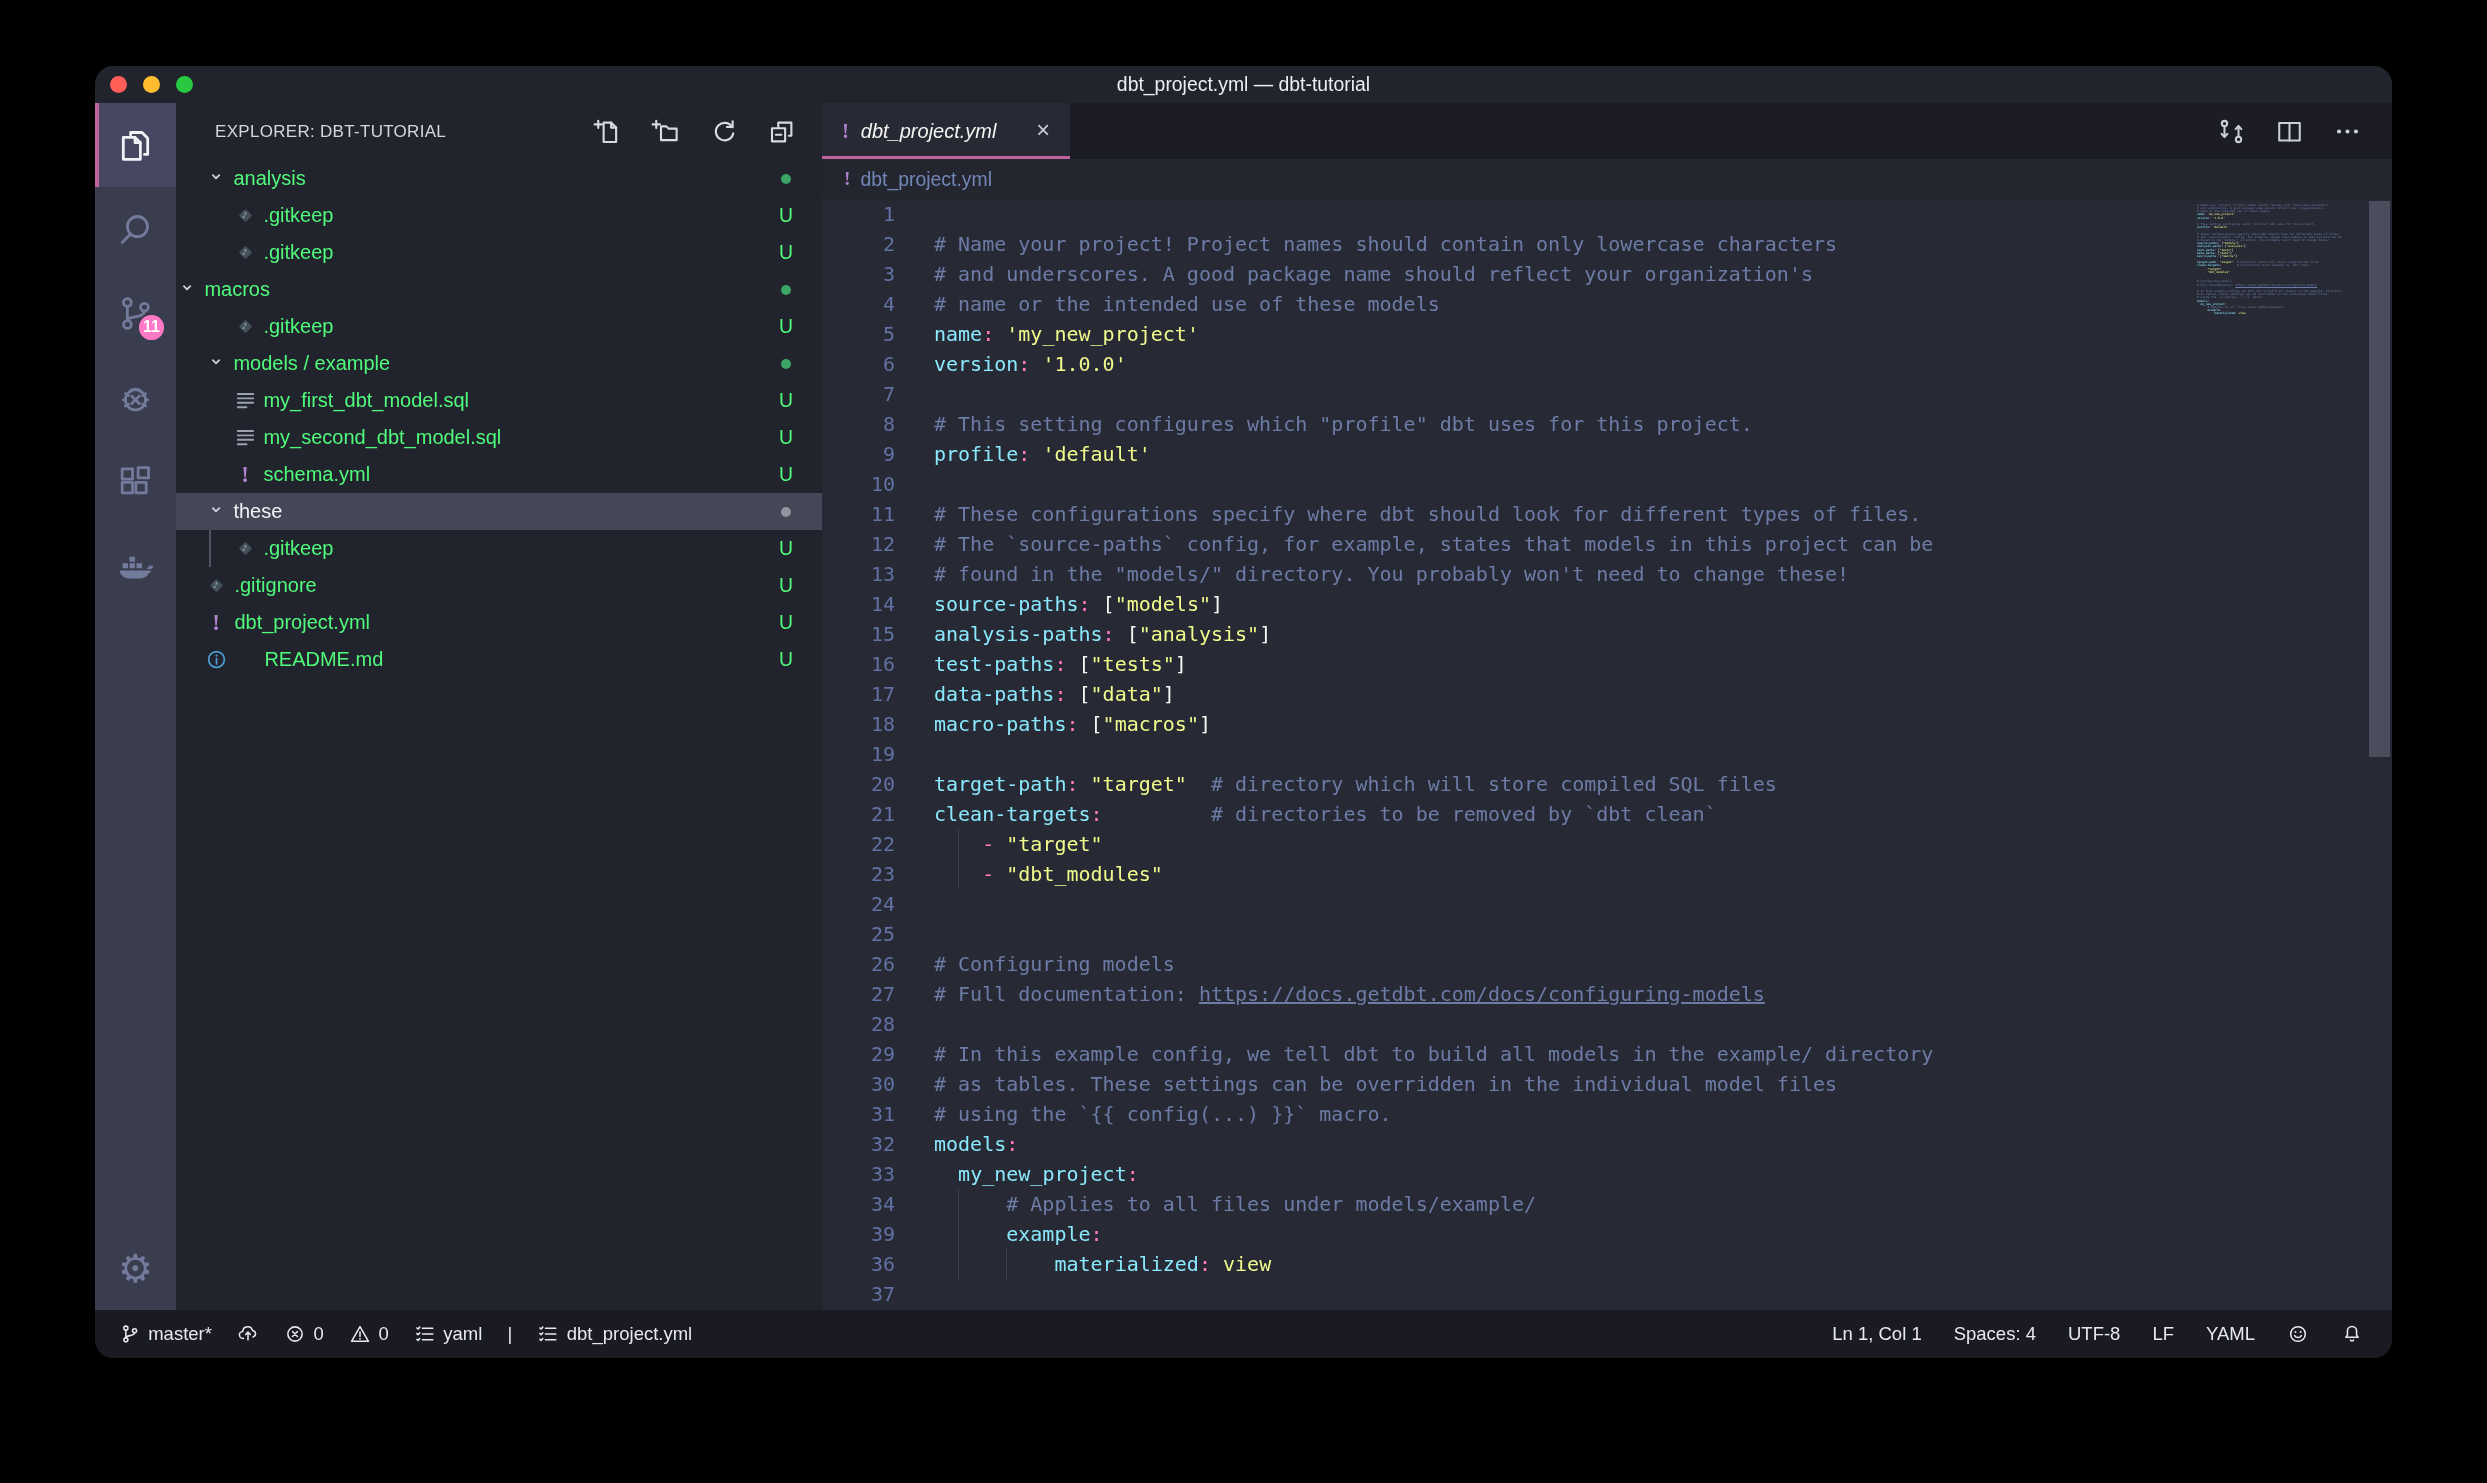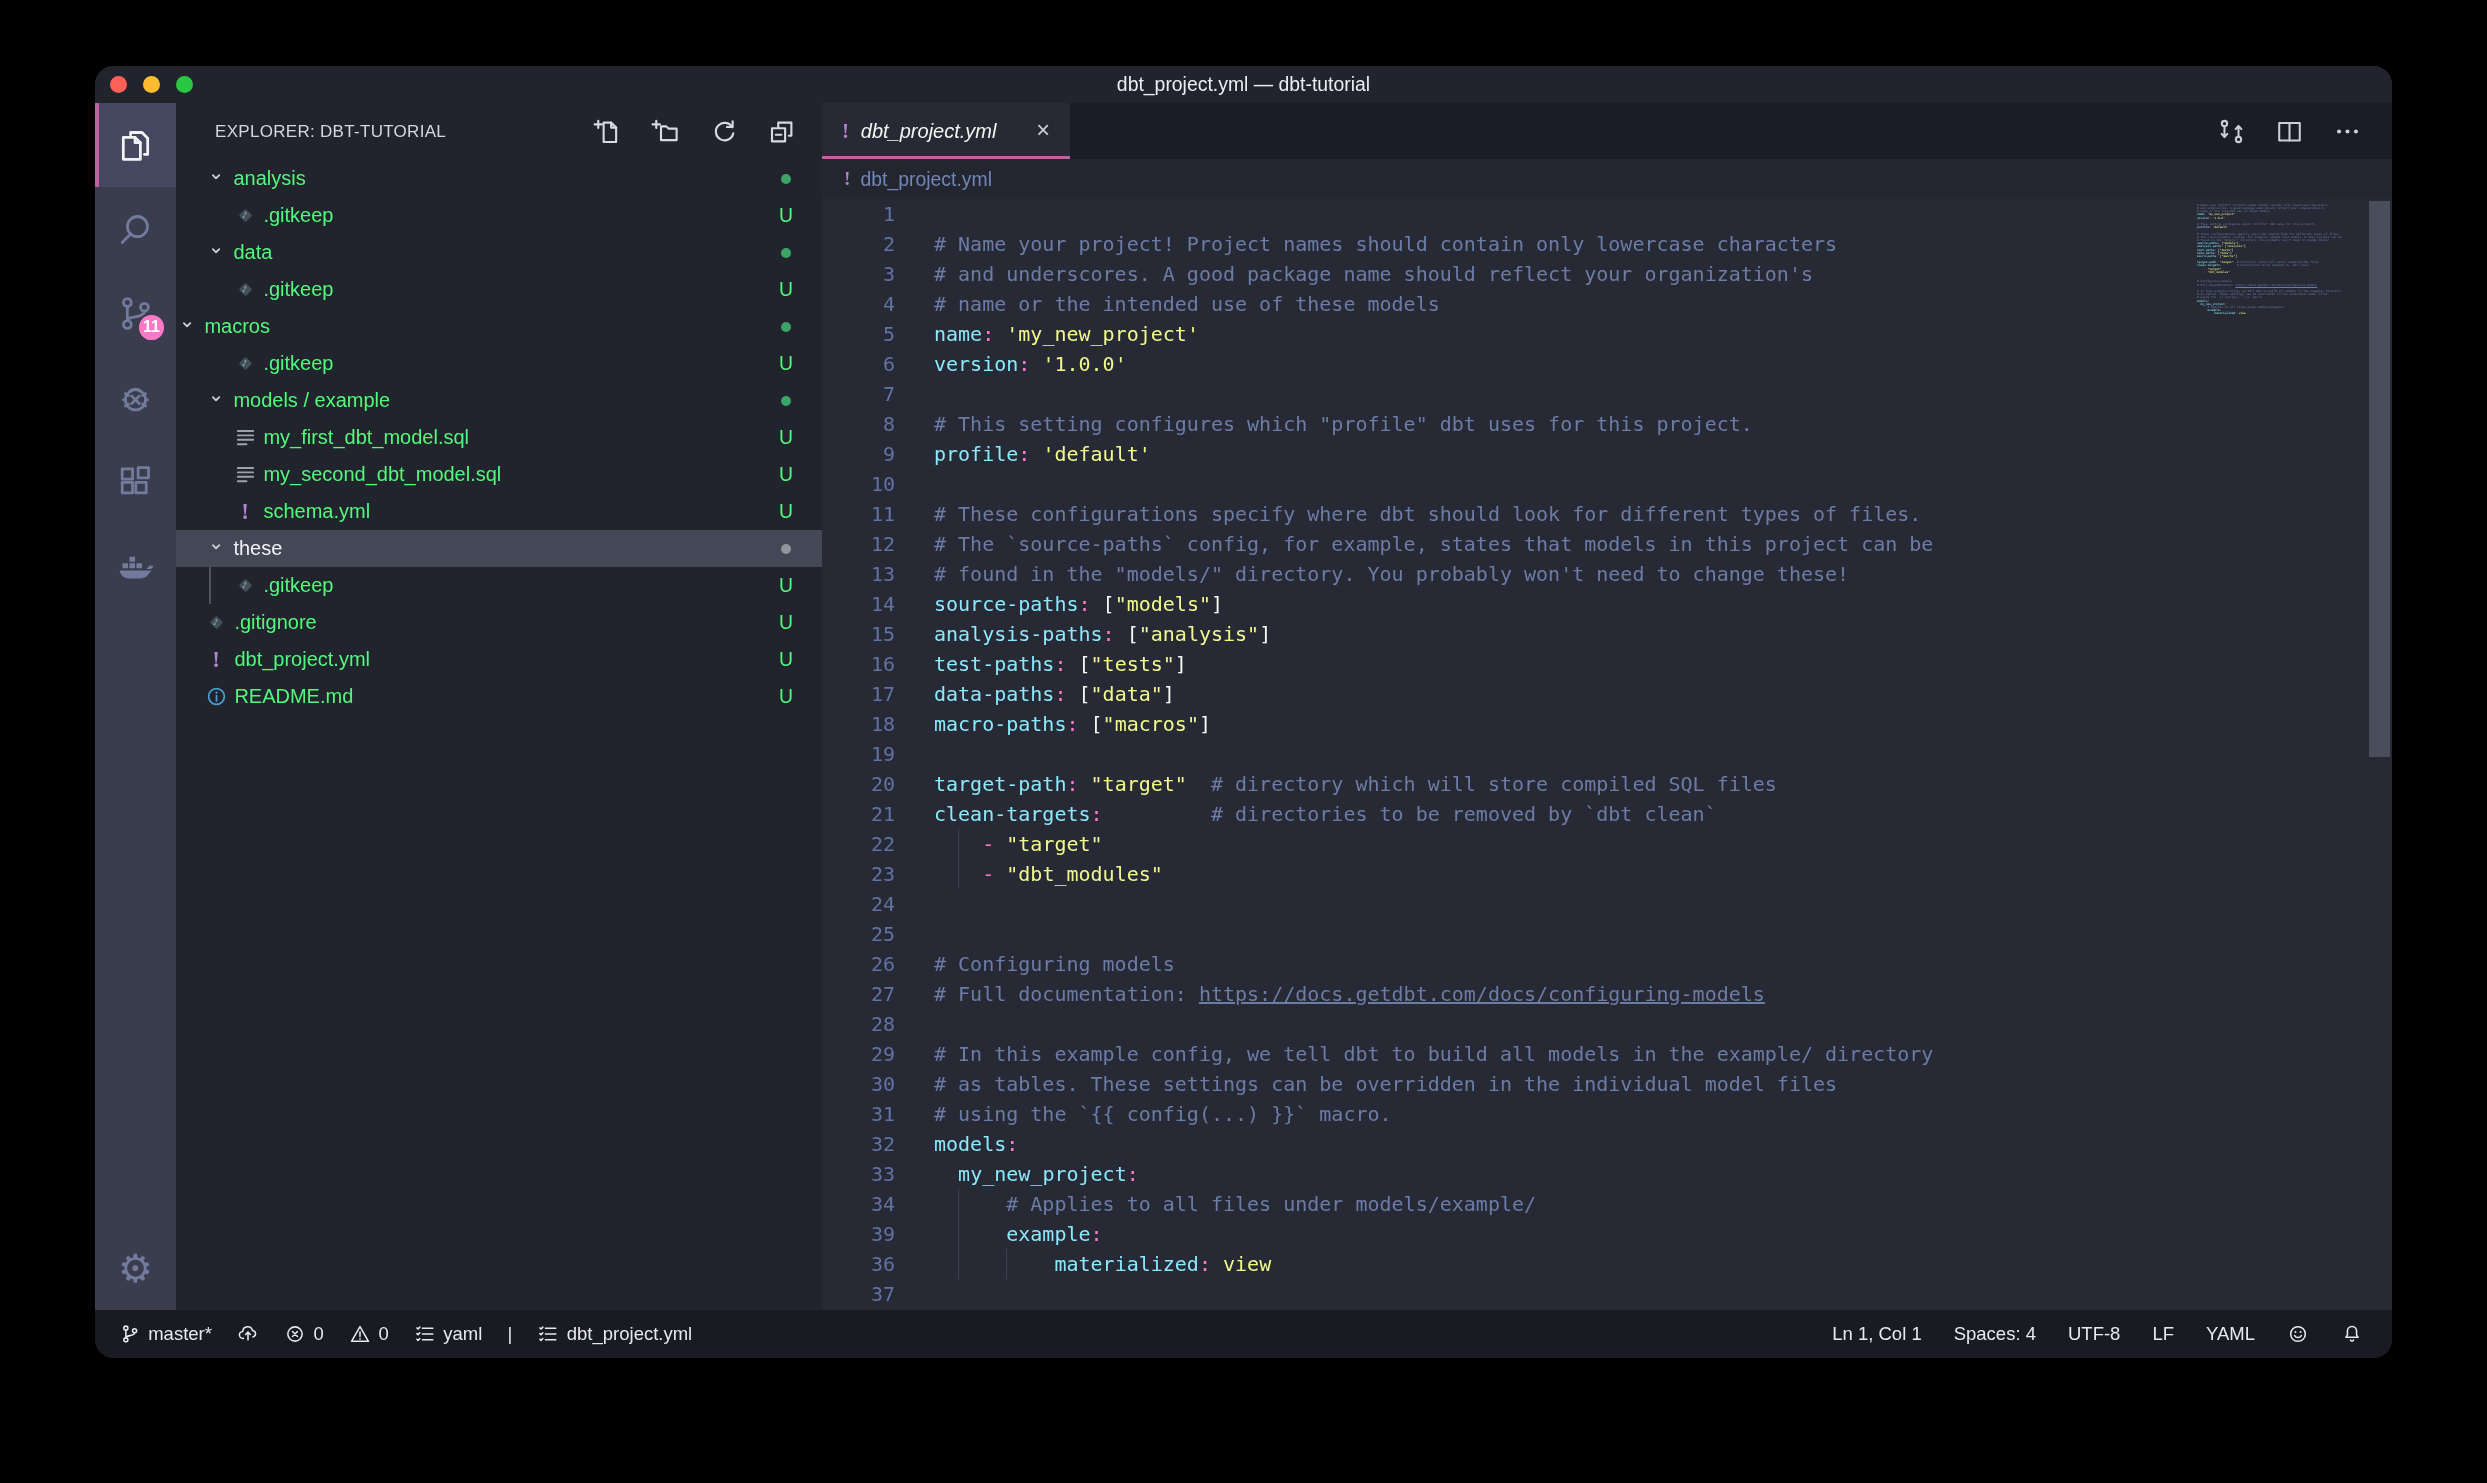--- a/index.html
+++ b/index.html
@@ -256,29 +256,20 @@
                   <rect x="7" y="7" width="10" height="10" rx="1.5" transform="rotate(45 12 12)" fill="#43505a"></rect>
                   <circle cx="12" cy="9.4" r="1" fill="#93a1ad"></circle>
                   <circle cx="9.9" cy="13.8" r="1" fill="#93a1ad"></circle>
                   <path d="M12 10.4c0 2-2.1 1.6-2.1 3.4" stroke="#93a1ad" stroke-width=".9" fill="none"></path>
                 </svg>
               </span>
             </span>
             <span class="label">.gitkeep</span>
             <span class="badge-u">U</span>
           </div>
-          <div class="tree-row" style="padding-left: 29px;">
-            <span class="chev"><span style="display: inline-flex;">
-                <svg viewBox="0 0 24 24" fill="none" stroke="currentColor" stroke-width="2" stroke-linecap="round" stroke-linejoin="round">
-                  <path d="M8.6 10 12 13.4 15.6 10"></path>
-                </svg>
-              </span></span>
-            <span class="label">data</span>
-            <span class="badge-dot"></span>
-          </div>
           <div class="tree-row" style="padding-left: 54px;">
             <span class="ficon">
               <span style="display: inline-flex;">
                 <svg viewBox="0 0 24 24">
                   <rect x="7" y="7" width="10" height="10" rx="1.5" transform="rotate(45 12 12)" fill="#43505a"></rect>
                   <circle cx="12" cy="9.4" r="1" fill="#93a1ad"></circle>
                   <circle cx="9.9" cy="13.8" r="1" fill="#93a1ad"></circle>
                   <path d="M12 10.4c0 2-2.1 1.6-2.1 3.4" stroke="#93a1ad" stroke-width=".9" fill="none"></path>
                 </svg>
               </span>
@@ -385,21 +376,21 @@
             <span class="label">.gitignore</span>
             <span class="badge-u">U</span>
           </div>
           <div class="tree-row" style="padding-left: 25px;">
             <span class="ficon">
               <span class="yaml-bang">!</span>
             </span>
             <span class="label">dbt_project.yml</span>
             <span class="badge-u">U</span>
           </div>
-          <div class="tree-row" style="padding-left: 25px;">
+          <div class="tree-row" style="padding-left: 25px; gap: 30px;">
             <span class="ficon">
               <span style="display: inline-flex;">
                 <svg viewBox="0 0 24 24" fill="none" stroke="#4c9fd2" stroke-width="1.8" stroke-linecap="round">
                   <circle cx="12" cy="12" r="8.2"></circle>
                   <path d="M12 11v5.6"></path>
                   <circle cx="12" cy="7.9" r="1.2" fill="#4c9fd2" stroke="none"></circle>
                 </svg>
               </span>
             </span>
             <span class="label">README.md</span>

